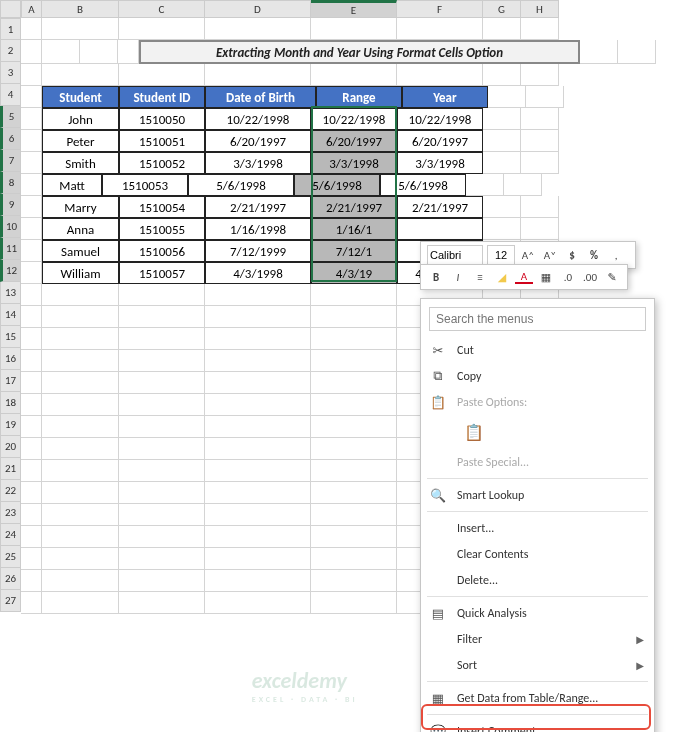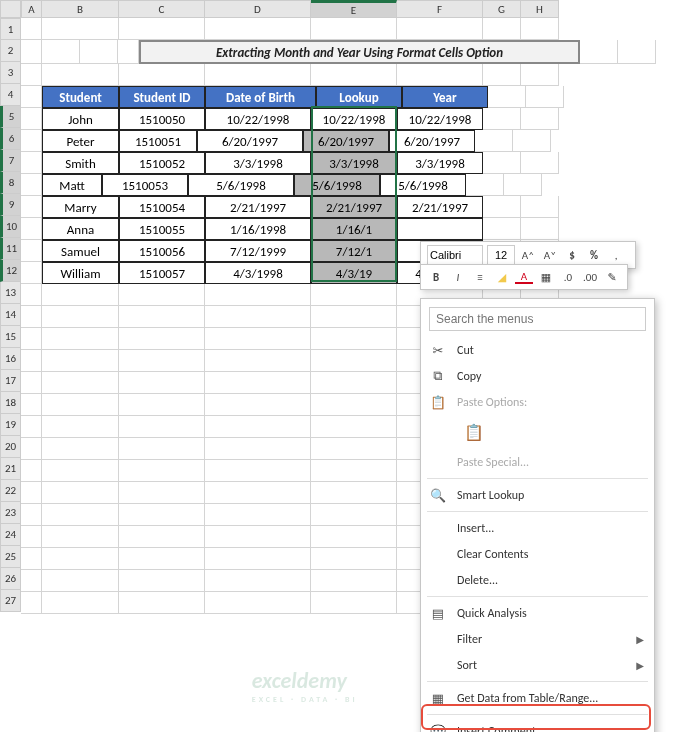--- a/index.html
+++ b/index.html
@@ -114,39 +114,39 @@
         <div class="cell " style="width: 86px;"></div>
         <div class="cell " style="width: 86px;"></div>
         <div class="cell " style="width: 38px;"></div>
         <div class="cell " style="width: 38px;"></div>
       </div>
       <div class="cell-row">
         <div class="cell " style="width: 21px;"></div>
         <div class="cell hdr-cell" style="width: 77px;">Student</div>
         <div class="cell hdr-cell" style="width: 86px;">Student ID</div>
         <div class="cell hdr-cell" style="width: 111px;">Date of Birth</div>
-        <div class="cell hdr-cell" style="width: 86px;">Lookup</div>
+        <div class="cell hdr-cell" style="width: 86px;">Range</div>
         <div class="cell hdr-cell" style="width: 86px;">Year</div>
         <div class="cell " style="width: 38px;"></div>
         <div class="cell " style="width: 38px;"></div>
       </div>
       <div class="cell-row">
         <div class="cell " style="width: 21px;"></div>
         <div class="cell data-cell" style="width: 77px;">John</div>
         <div class="cell data-cell" style="width: 86px;">1510050</div>
         <div class="cell data-cell" style="width: 106px;">10/22/1998</div>
         <div class="cell data-cell" style="width: 86px;">10/22/1998</div>
         <div class="cell data-cell" style="width: 86px;">10/22/1998</div>
         <div class="cell " style="width: 38px;"></div>
         <div class="cell " style="width: 38px;"></div>
       </div>
       <div class="cell-row">
         <div class="cell " style="width: 21px;"></div>
         <div class="cell data-cell" style="width: 77px;">Peter</div>
-        <div class="cell data-cell" style="width: 78px;">1510051</div>
+        <div class="cell data-cell" style="width: 86px;">1510051</div>
         <div class="cell data-cell" style="width: 106px;">6/20/1997</div>
         <div class="cell data-cell sel-cell" style="width: 86px;">6/20/1997</div>
         <div class="cell data-cell" style="width: 86px;">6/20/1997</div>
         <div class="cell " style="width: 38px;"></div>
         <div class="cell " style="width: 38px;"></div>
       </div>
       <div class="cell-row">
         <div class="cell " style="width: 21px;"></div>
         <div class="cell data-cell" style="width: 77px;">Smith</div>
         <div class="cell data-cell" style="width: 86px;">1510052</div>

